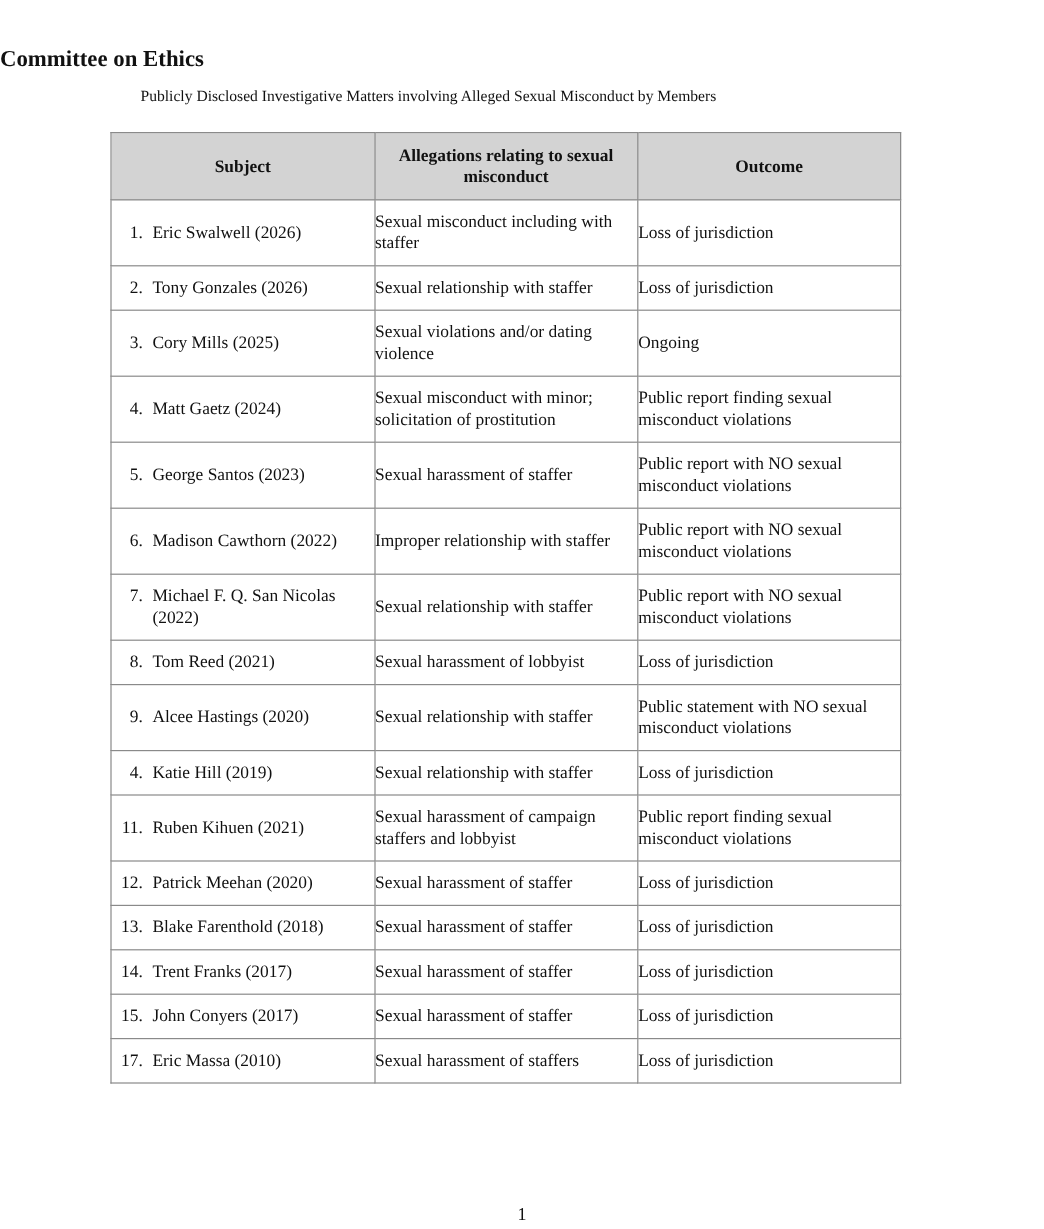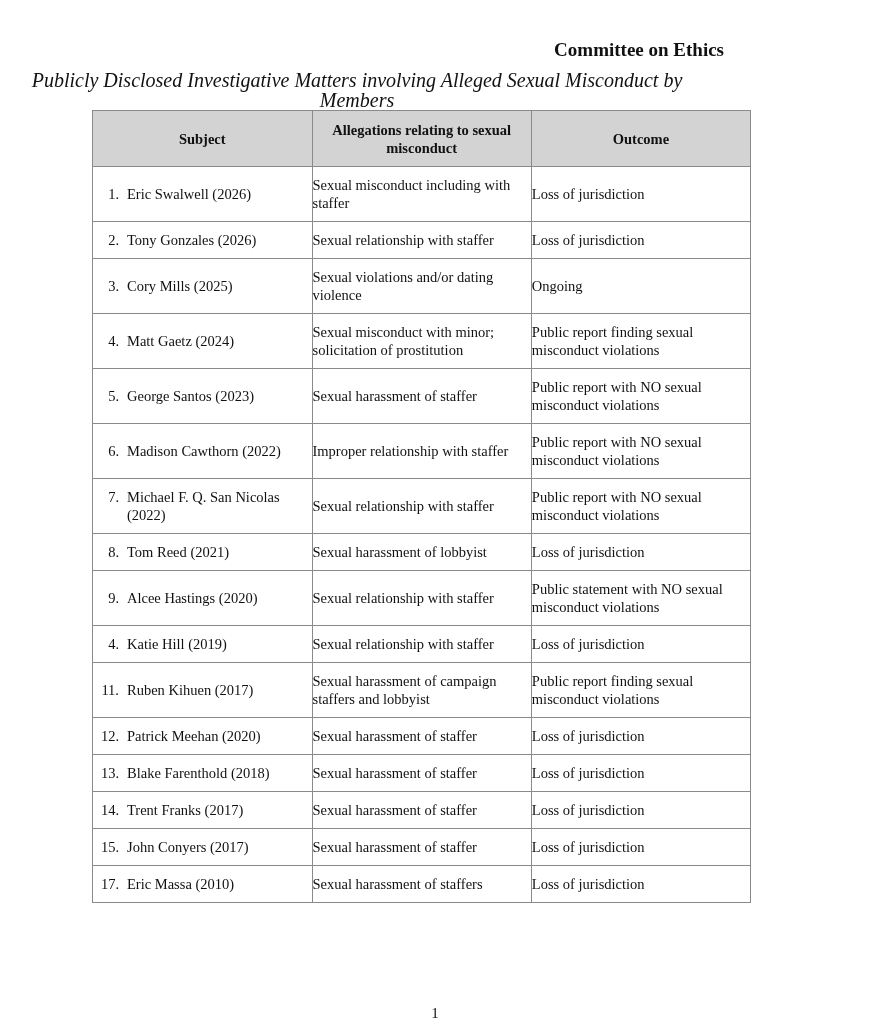--- a/index.html
+++ b/index.html
@@ -13,34 +13,33 @@
       position: relative;
       font-family: "Liberation Serif", "DejaVu Serif", serif;
       color: #111111;
       overflow: hidden;
     }
     .title {
       position: absolute;
       top: 38px;
       left: 0;
       width: 724px;
-      text-align: right;
+      text-align: left;
       font-size: 19px;
       font-weight: bold;
       line-height: 24px;
     }
     .subtitle {
       position: absolute;
       top: 70px;
       left: 0;
       width: 714px;
       text-align: center;
-      font-size: 20px;
+      font-size: 13px;
       line-height: 20px;
-      font-style: italic;
     }
     table.matters {
       position: absolute;
       top: 110px;
       left: 92px;
       width: 659px;
       border-collapse: collapse;
       font-size: 14.5px;
       line-height: 18px;
     }
@@ -209,21 +208,21 @@
             <span>Katie Hill (2019)</span>
           </div>
         </td>
         <td class="alleg">Sexual relationship with staffer</td>
         <td class="outcome">Loss of jurisdiction</td>
       </tr>
       <tr class="h-tall">
         <td class="subject">
           <div class="subject-inner">
             <span class="num">11.</span>
-            <span>Ruben Kihuen (2017)</span>
+            <span>Ruben Kihuen (2021)</span>
           </div>
         </td>
         <td class="alleg">Sexual harassment of campaign staffers and lobbyist</td>
         <td class="outcome">Public report finding sexual misconduct violations</td>
       </tr>
       <tr class="h-short">
         <td class="subject">
           <div class="subject-inner">
             <span class="num">12.</span>
             <span>Patrick Meehan (2020)</span>

